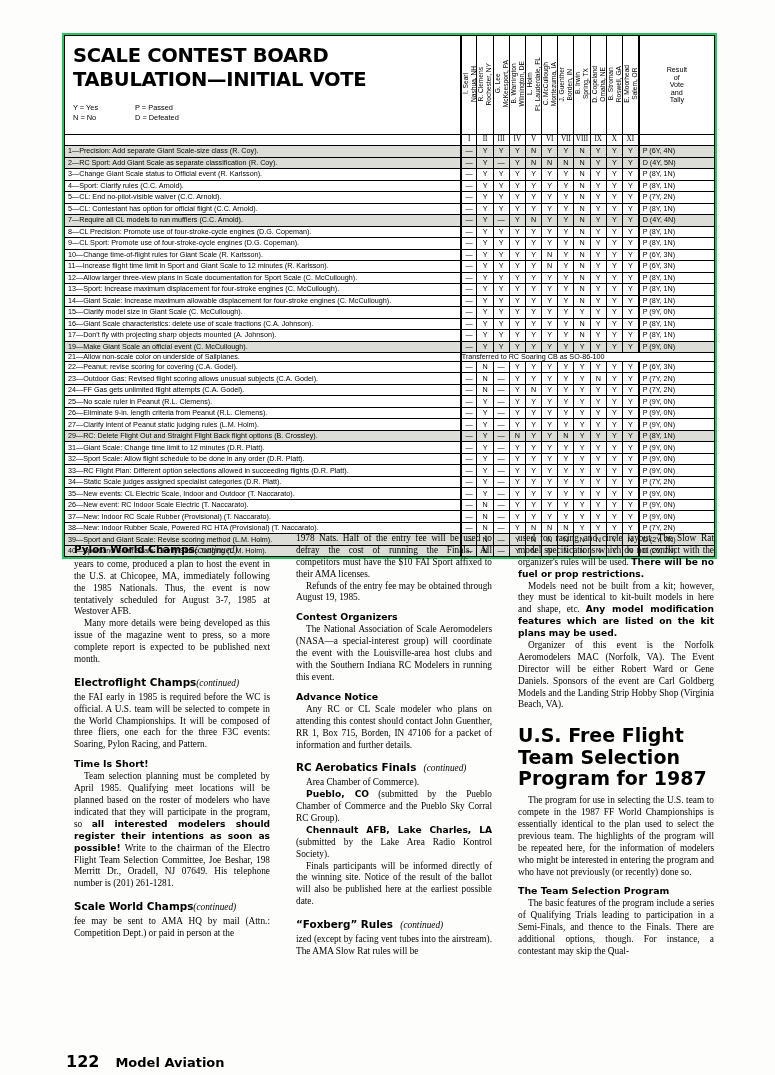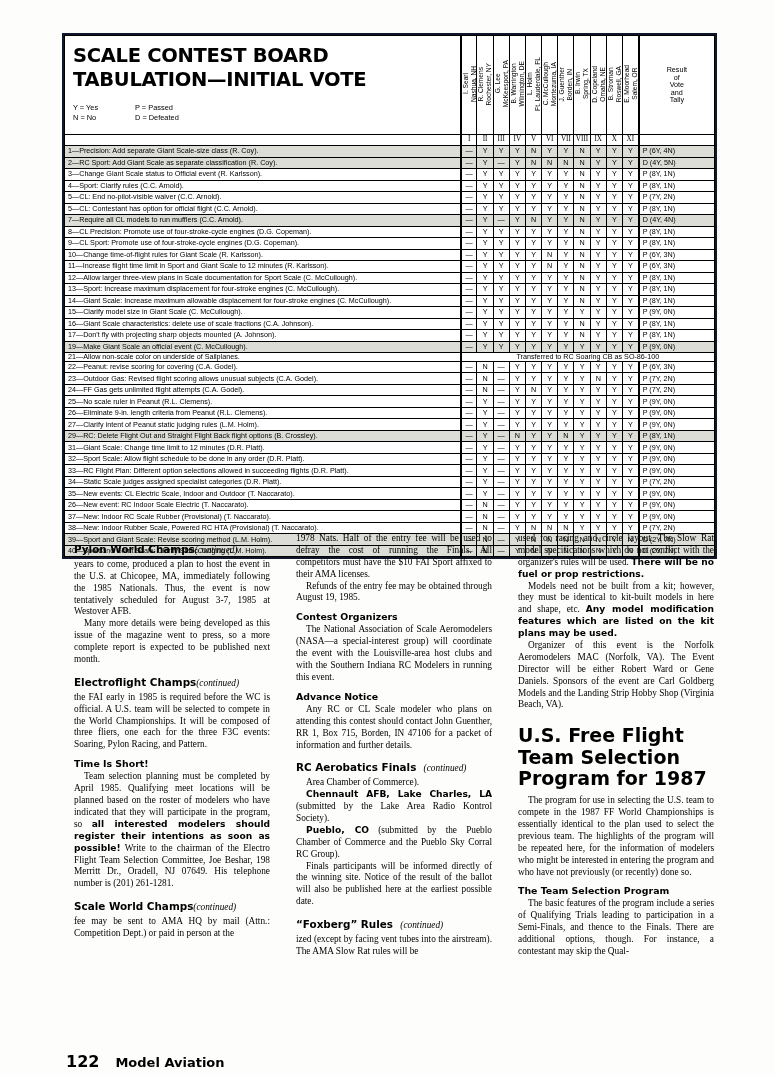--- a/index.html
+++ b/index.html
@@ -21,21 +21,21 @@
     height: 1075px;
     background: #fdfdfb;
   }
 
   
   .table-block {
     position: absolute;
     left: 62px;
     top: 33px;
     width: 655px;
-    border: 2px solid #0f172a;
+    border: 2px solid #22c55e;
     background: #fff;
     box-sizing: border-box;
   }
   table.tab {
     border-collapse: collapse;
     width: 100%;
     table-layout: fixed;
   }
   table.tab td, table.tab th {
     border: 1px solid #000;
@@ -119,21 +119,20 @@
   .res {
     text-align: left;
     padding-left: 3px !important;
     font-family: "Liberation Sans", sans-serif;
     font-size: 7px;
     border-left: 2px solid #000 !important;
     white-space: nowrap;
   }
   tr.shade td { background: #ddddd7; }
   .span-note {
-    text-align: center;
     font-family: "Liberation Sans", sans-serif;
     font-size: 7.1px;
   }
 
   
   .cols {
     position: absolute;
     left: 74px;
     top: 533px;
     width: 640px;
@@ -835,22 +834,22 @@
       <p>Refunds of the entry fee may be obtained through August 19, 1985.</p>
       <div class="subhead">Contest Organizers</div>
       <p>The National Association of Scale Aeromodelers (NASA—a special-interest group) will coordinate the event with the Louisville-area host clubs and with the Southern Indiana RC Modelers in running this event.</p>
       <div class="subhead">Advance Notice</div>
       <p>Any RC or CL Scale modeler who plans on attending this contest should contact John Guenther, RR 1, Box 715, Borden, IN 47106 for a packet of information and further details.</p>
 
       <div class="head-run">
         <span>RC Aerobatics Finals</span>&nbsp;&nbsp;<span class="cont">(continued)</span>
       </div>
       <p>Area Chamber of Commerce).</p>
+      <p><b class="bolded">Pueblo, CO</b><span> (submitted by the Pueblo Chamber of Commerce and the Pueblo Sky Corral RC Group).</span></p>
       <p><b class="bolded">Chennault AFB, Lake Charles, LA</b><span> (submitted by the Lake Area Radio Kontrol Society).</span></p>
-      <p><b class="bolded">Pueblo, CO</b><span> (submitted by the Pueblo Chamber of Commerce and the Pueblo Sky Corral RC Group).</span></p>
       <p>Finals participants will be informed directly of the winning site. Notice of the result of the ballot will also be published here at the earliest possible date.</p>
 
       <div class="head-run">
         <span>“Foxberg” Rules</span>&nbsp;&nbsp;<span class="cont">(continued)</span>
       </div>
       <p class="noind">ized (except by facing vent tubes into the airstream). The AMA Slow Rat rules will be</p>
     </div>
 
     <div class="col c3">
       <p class="noind"><span>used for racing and circle layout. The Slow Rat model specifications which do not conflict with the organizer's rules will be used.</span> <b class="bolded">There will be no fuel or prop restrictions.</b></p>

